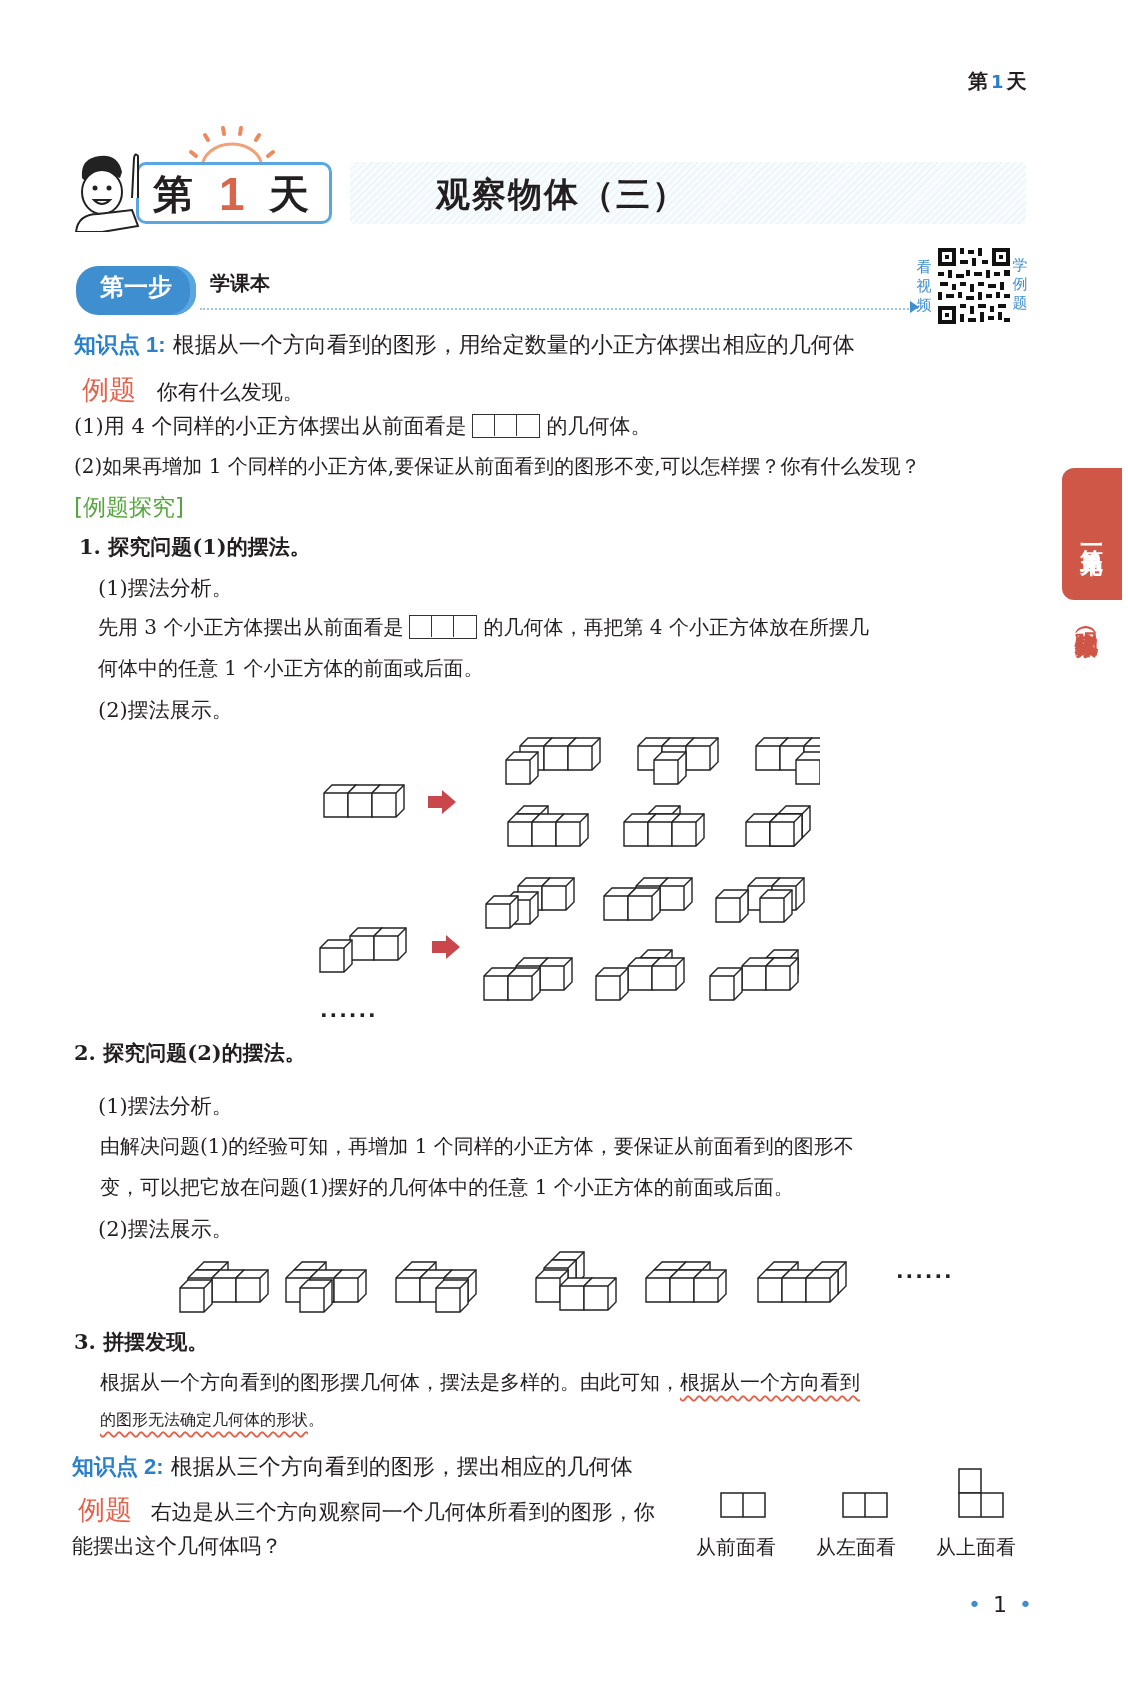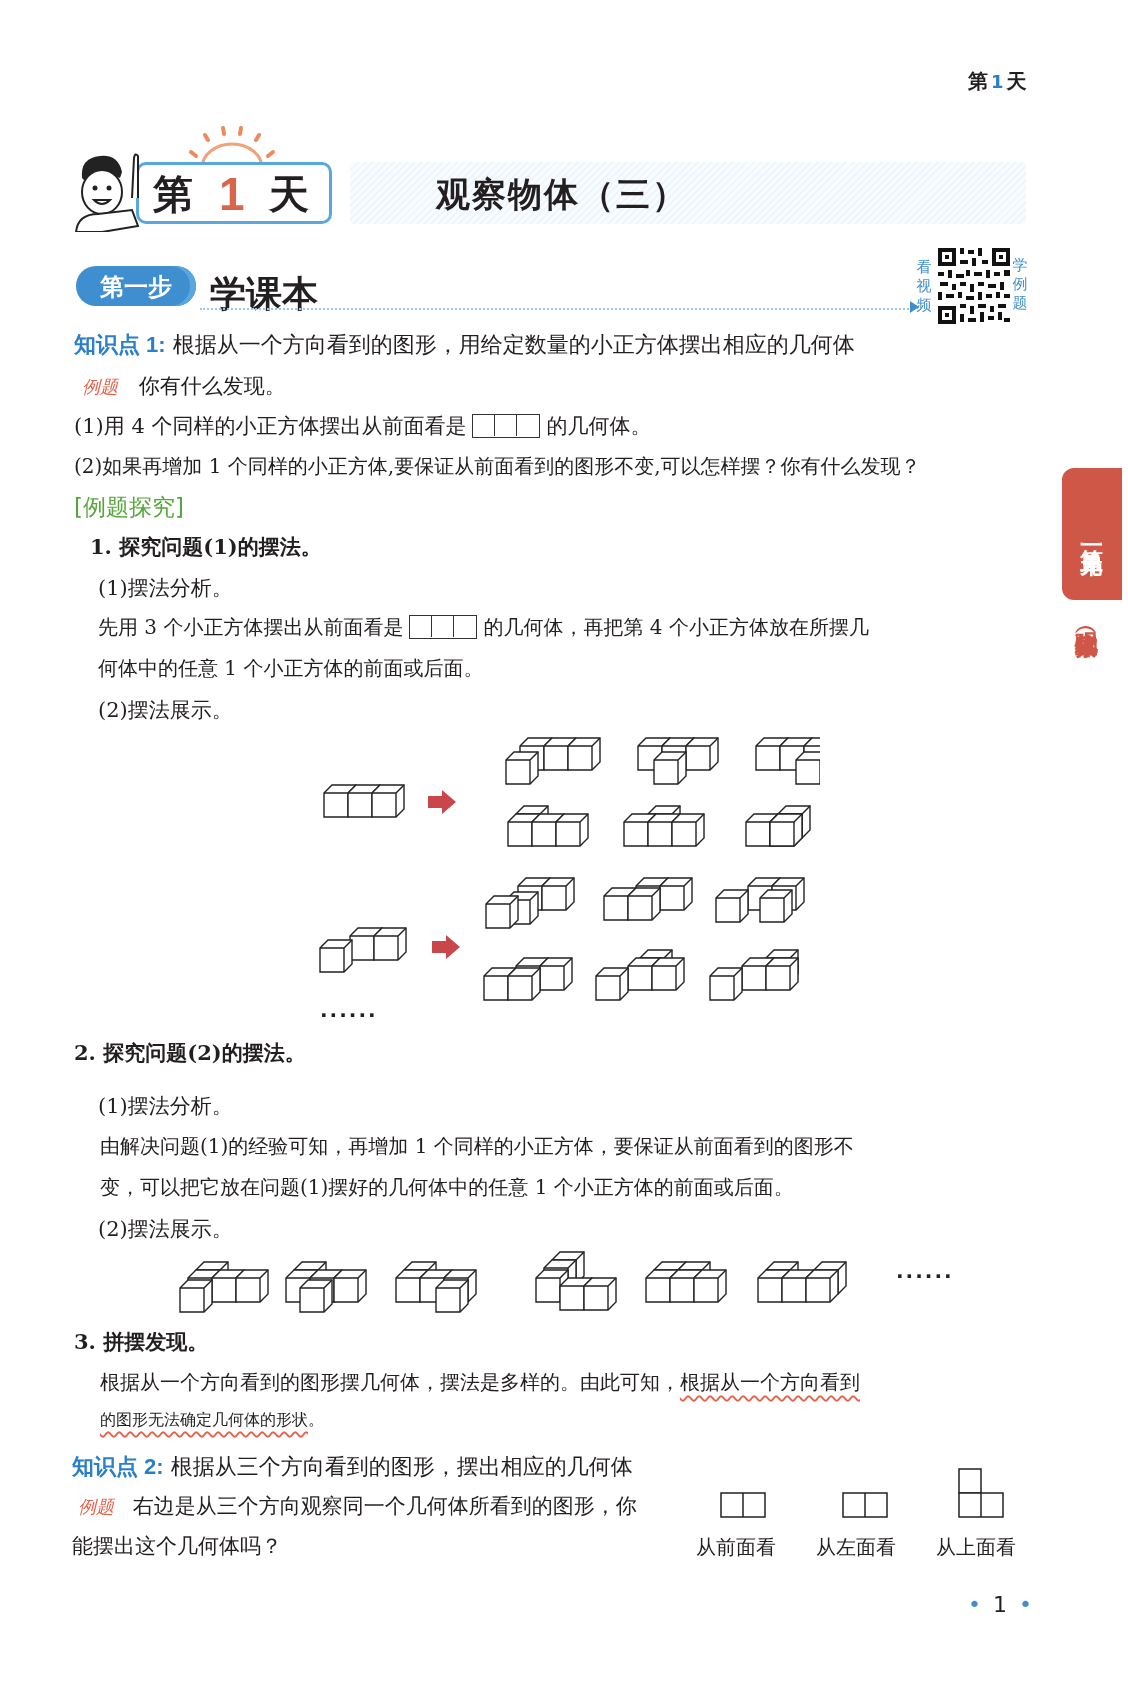--- a/index.html
+++ b/index.html
@@ -19,36 +19,36 @@
     border: 3px solid #58a8df; border-radius: 10px; background: #fff; }
   .title-box .t { position: absolute; top: 4px; font-size: 40px; font-weight: bold; line-height: 50px; }
   .title-box .t1 { left: 14px; }
   .title-box .t2 { left: 80px; color: #d9654a; font-family: "Liberation Sans", sans-serif; font-size: 46px; }
   .title-box .t3 { left: 130px; }
   .sun { left: 182px; top: 126px; width: 100px; height: 44px; }
   .boy { left: 72px; top: 148px; width: 78px; height: 84px; }
   .main-title { left: 436px; top: 172px; font-size: 34px; font-weight: bold; letter-spacing: 2px; }
 
   
-  .step-pill { left: 76px; top: 266px; width: 120px; height: 40px; background: #3f8fd0;
+  .step-pill { left: 76px; top: 266px; width: 120px; height: 49px; background: #3f8fd0;
     border-radius: 22px; color: #fff; font-size: 24px; font-weight: bold; text-align: center; line-height: 42px;
     box-shadow: inset -6px 0 0 #5aa6df; }
-  .step-label { left: 210px; top: 270px; font-size: 36px; font-weight: bold; }
+  .step-label { left: 210px; top: 270px; font-size: 20px; font-weight: bold; }
   .step-line { left: 200px; top: 308px; width: 712px; border-top: 2px dotted #9cc6e6; }
   .step-arrow { left: 910px; top: 301px; width: 0; height: 0; border-left: 9px solid #3f8fd0; border-top: 6px solid transparent; border-bottom: 6px solid transparent; }
   .qr-side { font-size: 15px; color: #3f8fd0; line-height: 19px; width: 16px; text-align: center; }
   .qr-left { left: 916px; top: 258px; }
   .qr-right { left: 1012px; top: 256px; }
   .qr { left: 936px; top: 246px; width: 76px; height: 80px; }
 
   
   .kp { font-size: 22px; }
   .kp .kp-label { color: #2a7fc9; font-weight: bold; font-family: "Liberation Sans", sans-serif; margin-top: 48px; }
   .line { font-size: 21px; white-space: nowrap; }
-  .red-tag { color: #e4624a; font-size: 18px; font-style: italic; }
+  .red-tag { color: #e4624a; font-size: 27px; }
   .green { color: #55a63c; font-size: 23px; }
   .bold { font-weight: bold; }
   .inline-boxes { display: inline-block; vertical-align: middle; height: 24px; border: 1.5px solid #333; margin: 0 6px; position: relative; top: -2px; }
   .inline-boxes span { display: inline-block; width: 22px; height: 21px; border-right: 1.5px solid #333; }
   .inline-boxes span:last-child { border-right: none; }
   .wavy { text-decoration: underline wavy #e4624a; text-underline-offset: 6px; text-decoration-thickness: 1.5px; }
 
   
   .side-tab { left: 1062px; top: 468px; width: 60px; height: 132px; background: #cf5747; border-radius: 12px 0 0 12px;
     color: #fff; font-size: 23px; font-weight: bold; writing-mode: vertical-rl; text-align: center; line-height: 60px; letter-spacing: 2px; }
@@ -179,21 +179,21 @@
 <div class="abs line" style="left:82px; top:372px;">
   <span class="red-tag">例题</span>
   <span style="margin-left:14px;">你有什么发现。</span>
 </div>
 <div class="abs line serif" style="left:74px; top:412px;">
   <span>(1)用 4 个同样的小正方体摆出从前面看是</span><span class="inline-boxes"><span></span><span></span><span></span></span><span>的几何体。</span>
 </div>
 <div class="abs line serif" style="left:74px; top:453px; font-size:20px;">(2)如果再增加 1 个同样的小正方体,要保证从前面看到的图形不变,可以怎样摆？你有什么发现？</div>
 <div class="abs green" style="left:74px; top:492px;">[例题探究]</div>
 
-<div class="abs line serif bold" style="left:90px; top:533px;">1. 探究问题(1)的摆法。</div>
+<div class="abs line serif bold" style="left:79px; top:533px;">1. 探究问题(1)的摆法。</div>
 <div class="abs line serif" style="left:98px; top:574px;">(1)摆法分析。</div>
 <div class="abs line serif" style="left:98px; top:614px; font-size:20px;">
   <span>先用 3 个小正方体摆出从前面看是</span><span class="inline-boxes"><span></span><span></span><span></span></span><span>的几何体，再把第 4 个小正方体放在所摆几</span>
 </div>
 <div class="abs line serif" style="left:98px; top:655px; font-size:20px;">何体中的任意 1 个小正方体的前面或后面。</div>
 <div class="abs line serif" style="left:98px; top:696px;">(2)摆法展示。</div>
 
 <svg class="fig" style="left:300px; top:720px;" width="520" height="310" viewBox="0 0 520 310">
   <defs>
     <g id="cube">

